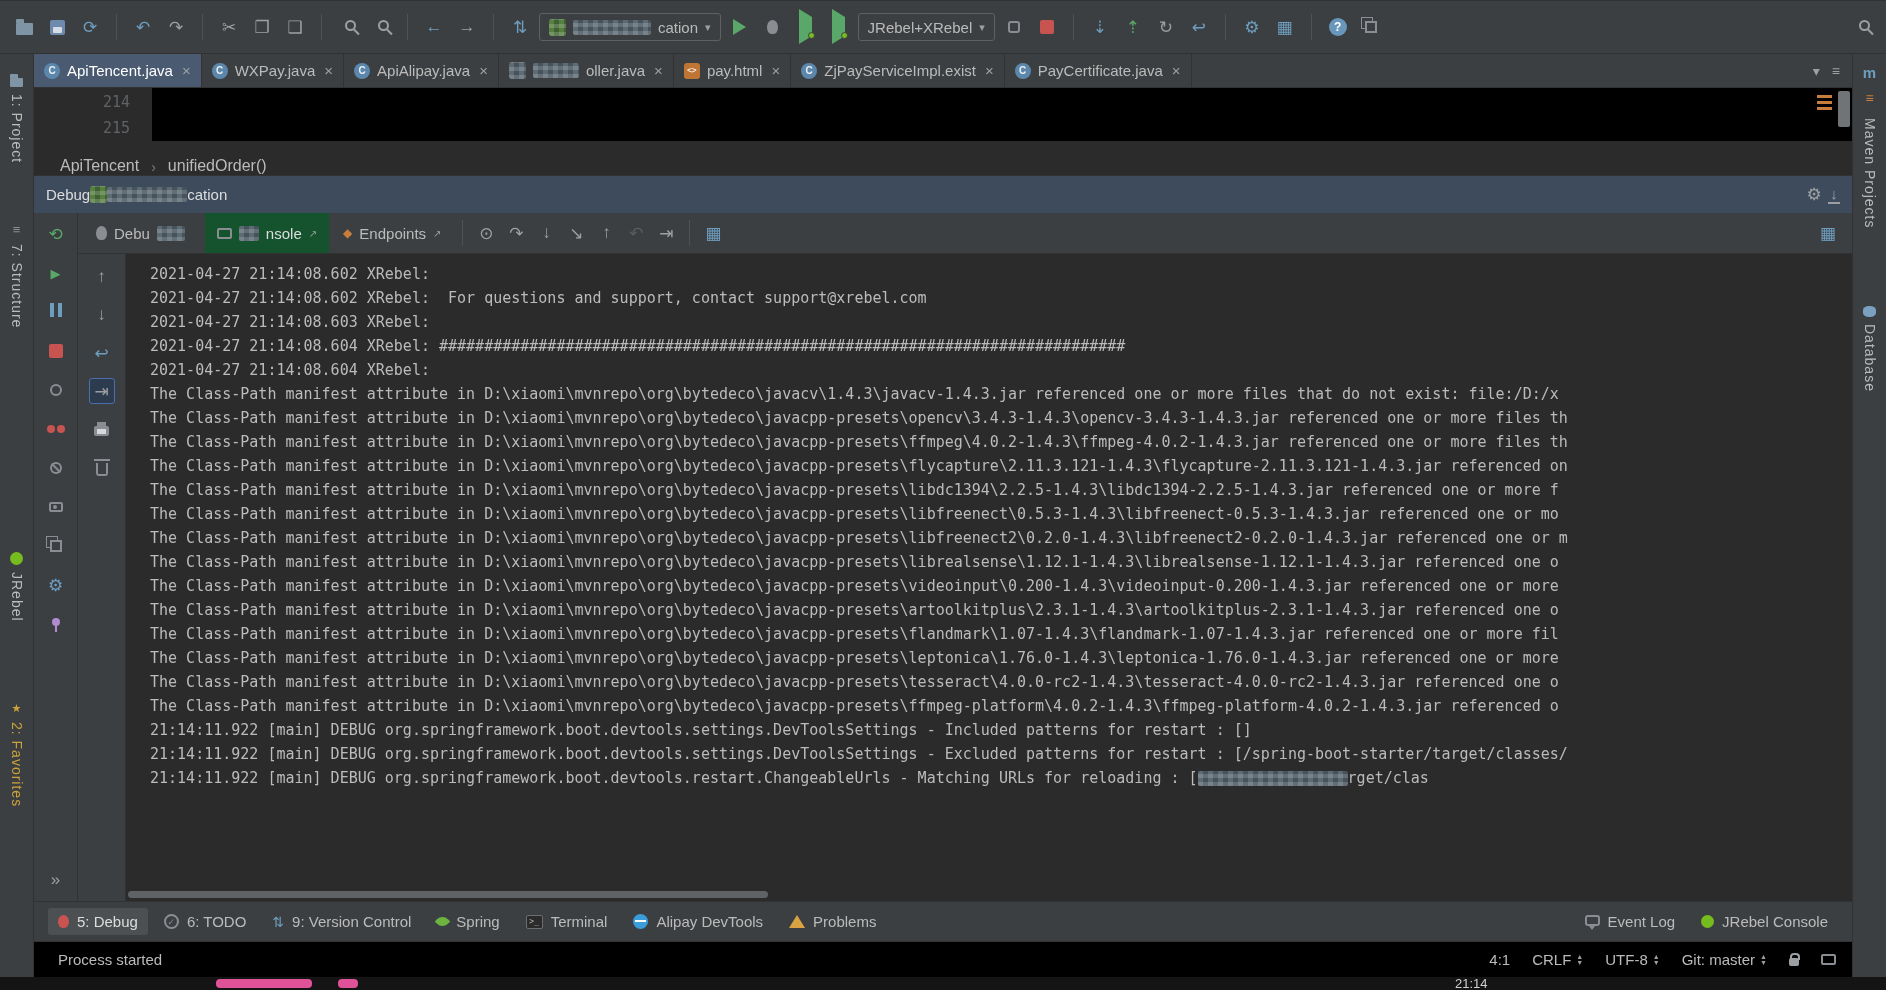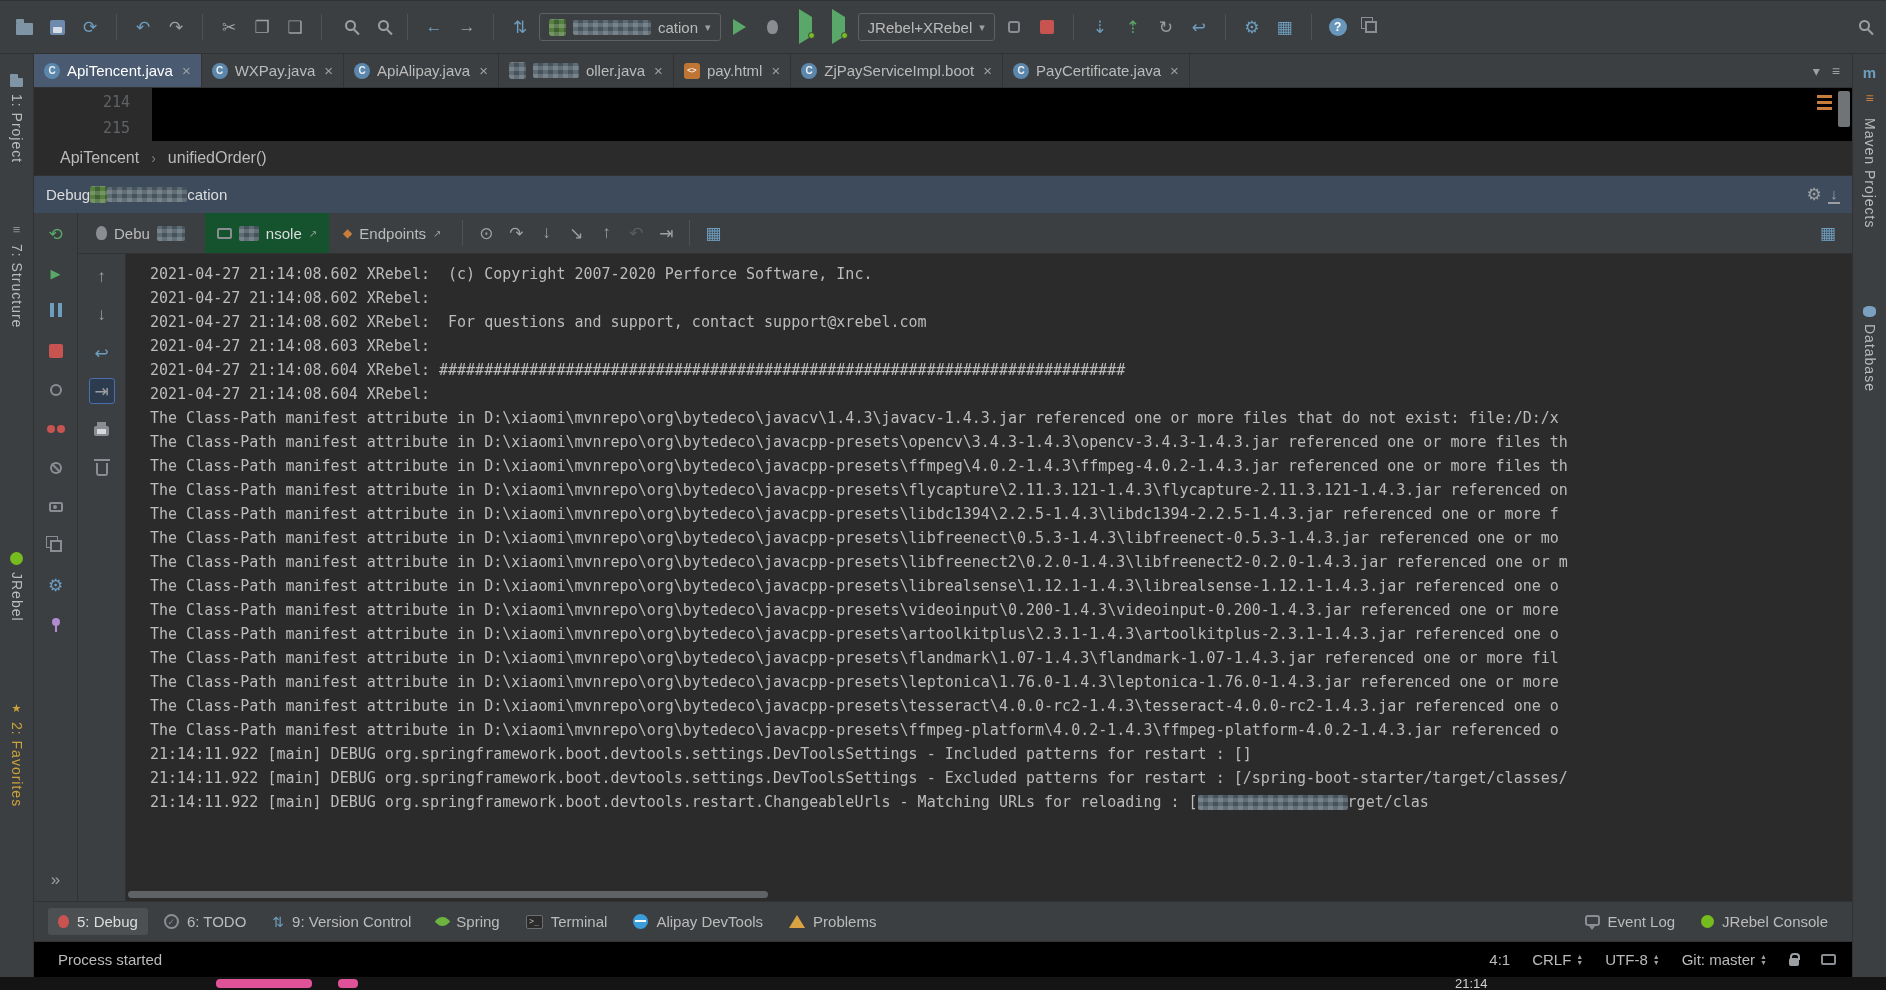--- a/index.html
+++ b/index.html
@@ -45,21 +45,21 @@
 
   
   .editor { height:53px; background:#000; display:flex; position:relative; flex:0 0 auto; font-family:"DejaVu Sans Mono",monospace; }
   .gutter { width:118px; background:#2b2b2b; color:#606366; font-size:15px; text-align:right; padding:1px 22px 0 0; line-height:26px; flex:0 0 auto; }
   .code { flex:1; font-size:16px; line-height:26px; color:#a9b7c6; white-space:pre; padding:1px 0 0 24px; overflow:hidden; }
   .ed-marks { position:absolute; right:20px; top:7px; display:flex; flex-direction:column; gap:3px; }
   .ed-marks i { width:15px; height:3px; background:#c77d3b; display:block; }
   .ed-scroll { position:absolute; right:2px; top:3px; width:12px; height:36px; background:#8d9194; opacity:.8; border-radius:2px; }
 
   
-  .crumbs { height:35px; background:#2b2b2b; display:flex; align-items:center; gap:12px; padding-left:26px; font-size:16px; color:#bbb; border-bottom:1px solid #323232; flex:0 0 auto; }
+  .crumbs { height:35px; background:#2b2b2b; display:flex; align-items:flex-end; gap:12px; padding-left:26px; font-size:16px; color:#bbb; border-bottom:1px solid #323232; flex:0 0 auto; }
   .crumb-sep { color:#7a7e82; font-size:14px; }
 
   
   .dbg-header { height:37px; background:#3e4b5c; display:flex; align-items:center; padding:0 12px; gap:0; font-size:15px; color:#ddd; flex:0 0 auto; }
   .spacer { flex:1; }
 
   
   .dbg-body { flex:1; display:flex; min-height:0; background:#2b2b2b; }
   .colB { width:44px; background:#3c3f41; border-right:1px solid #323232; display:flex; flex-direction:column; align-items:center; padding:8px 0 8px 0; gap:13px; flex:0 0 auto; }
   .colB .tbi, .colC .tbi { width:26px; height:26px; }
@@ -281,21 +281,21 @@
           <span>oller.java</span>
           <span class="tab-close">×</span>
         </div>
         <div class="tab">
           <span class="hicon">&lt;&gt;</span>
           <span>pay.html</span>
           <span class="tab-close">×</span>
         </div>
         <div class="tab">
           <span class="cicon">C</span>
-          <span>ZjPayServiceImpl.boot</span>
+          <span>ZjPayServiceImpl.exist</span>
           <span class="tab-close">×</span>
         </div>
         <div class="tab">
           <span class="cicon">C</span>
           <span>PayCertificate.java</span>
           <span class="tab-close">×</span>
         </div>
         <div class="tabsbar-right">
           <span>▾</span>
           <span>≡</span>
@@ -415,21 +415,20 @@
               <span class="tbi toggled">⇥</span>
               <span class="tbi">
                   <i class="print-ic"></i>
                 </span>
               <span class="tbi">
                   <i class="trash-ic"></i>
                 </span>
             </div>
 
             <div class="console">
-              <div class="console-line">2021-04-27 21:14:08.602 XRebel:  (c) Copyright 2007-2020 Perforce Software, Inc.</div>
               <div class="console-line">2021-04-27 21:14:08.602 XRebel:</div>
               <div class="console-line">2021-04-27 21:14:08.602 XRebel:  For questions and support, contact support@xrebel.com</div>
               <div class="console-line">2021-04-27 21:14:08.603 XRebel:</div>
               <div class="console-line">2021-04-27 21:14:08.604 XRebel: ############################################################################</div>
               <div class="console-line">2021-04-27 21:14:08.604 XRebel:</div>
               <div class="console-line">The Class-Path manifest attribute in D:\xiaomi\mvnrepo\org\bytedeco\javacv\1.4.3\javacv-1.4.3.jar referenced one or more files that do not exist: file:/D:/x</div>
               <div class="console-line">The Class-Path manifest attribute in D:\xiaomi\mvnrepo\org\bytedeco\javacpp-presets\opencv\3.4.3-1.4.3\opencv-3.4.3-1.4.3.jar referenced one or more files th</div>
               <div class="console-line">The Class-Path manifest attribute in D:\xiaomi\mvnrepo\org\bytedeco\javacpp-presets\ffmpeg\4.0.2-1.4.3\ffmpeg-4.0.2-1.4.3.jar referenced one or more files th</div>
               <div class="console-line">The Class-Path manifest attribute in D:\xiaomi\mvnrepo\org\bytedeco\javacpp-presets\flycapture\2.11.3.121-1.4.3\flycapture-2.11.3.121-1.4.3.jar referenced on</div>
               <div class="console-line">The Class-Path manifest attribute in D:\xiaomi\mvnrepo\org\bytedeco\javacpp-presets\libdc1394\2.2.5-1.4.3\libdc1394-2.2.5-1.4.3.jar referenced one or more f</div>

